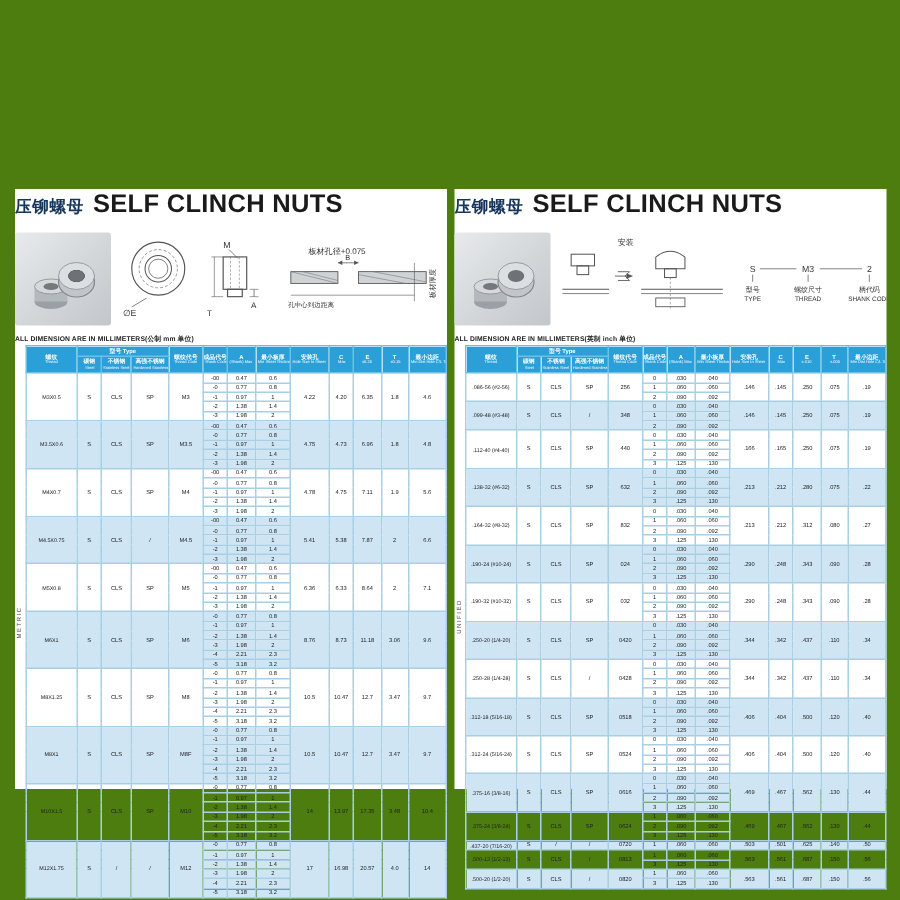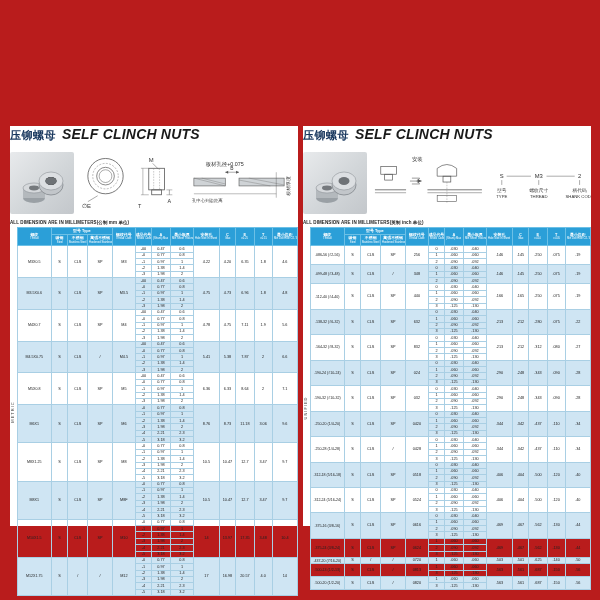--- a/index.html
+++ b/index.html
@@ -1,24 +1,24 @@
 <!DOCTYPE html>
 <html><head>
 <meta charset="utf-8">
 <style>
   * { margin:0; padding:0; box-sizing:border-box; }
   html,body { width:600px; height:600px; background:#ffffff;
     font-family:"Liberation Sans","DejaVu Sans",sans-serif; }
-  .sheet { position:relative; width:600px; height:600px; background:#b91c1c; overflow:hidden; }
+  .sheet { position:relative; width:600px; height:600px; background:#4d7c0f; overflow:hidden; }
   .page { position:absolute; top:126px; width:288px; height:400px; background:#fff; }
   .page.left  { left:10px; }
   .page.right { left:303px; }
   .page-title { display:flex; align-items:baseline; gap:6px; margin-bottom:5px; }
   .title-cn { font-size:11px; font-weight:bold; color:#16355c; letter-spacing:.5px; }
-  .title-en { font-size:14px; font-weight:bold; color:#1a1a1a; letter-spacing:.2px;font-style:italic; }
+  .title-en { font-size:17px; font-weight:bold; color:#1a1a1a; letter-spacing:.2px; }
   .figures { display:flex; align-items:flex-end; gap:6px; height:66px; margin-bottom:6px; }
   .photo { width:64px; height:62px; border-radius:2px;
     background:linear-gradient(135deg,#e8eaec 0%,#d2d6d9 55%,#c3c7cb 100%);
     position:relative; flex:0 0 auto; }
   .note { font-size:4.5px; font-weight:bold; color:#222; margin-bottom:2px; letter-spacing:.1px; }
   .tblwrap { position:relative; padding-left:7px; }
   .sidelabel { position:absolute; left:0px; top:50%; transform:rotate(-90deg) translateX(-50%);
     transform-origin:left top; font-size:4px; color:#444; letter-spacing:1px; }
   table { border-collapse:collapse; width:100%; table-layout:fixed; }
   th,td { border:0.5px solid #a9cfe4; font-weight:normal; text-align:center;

